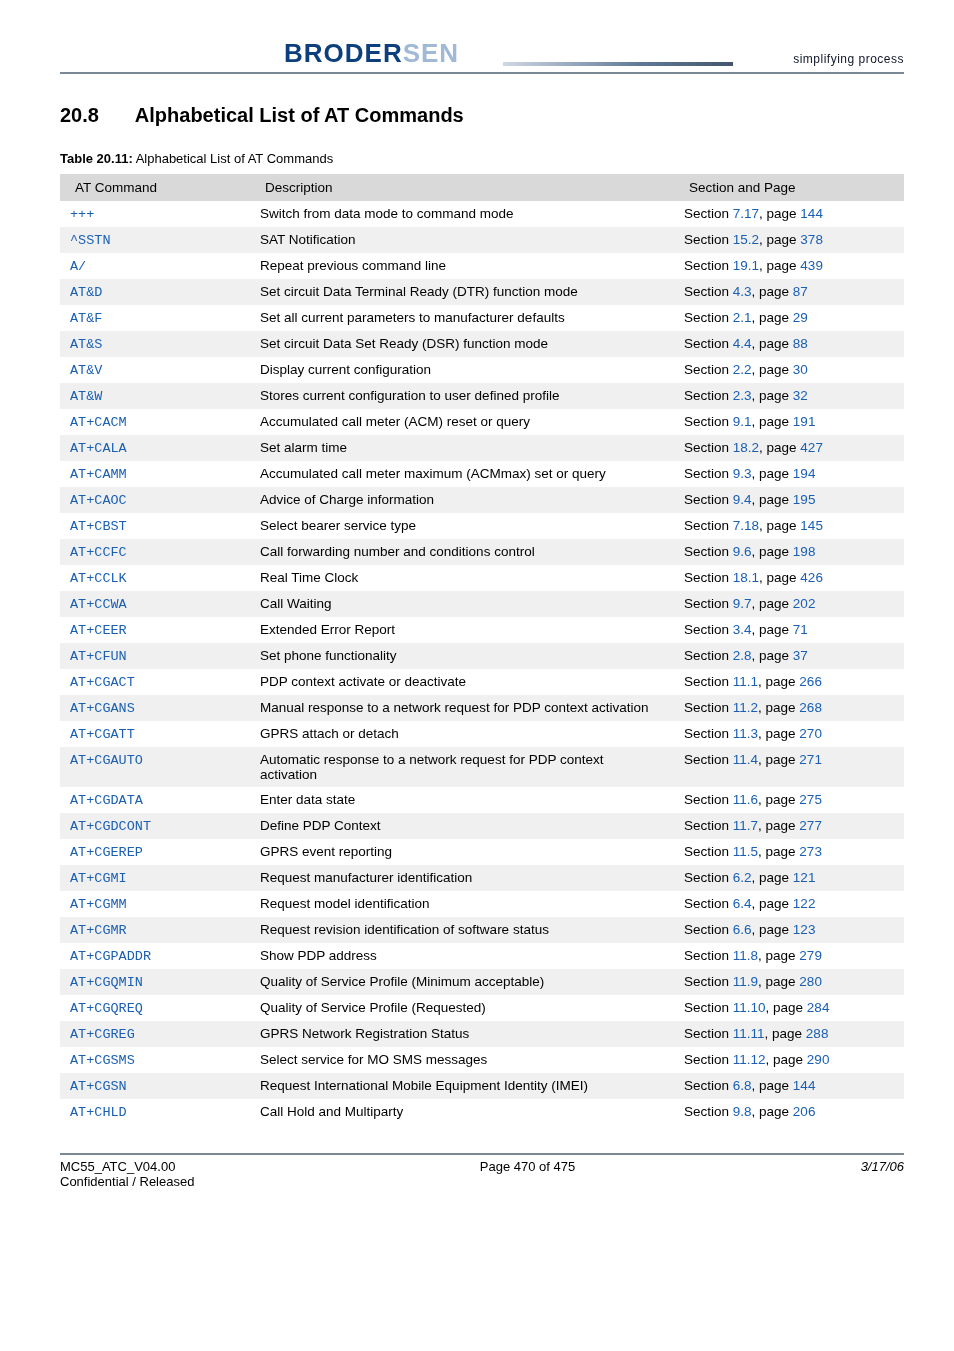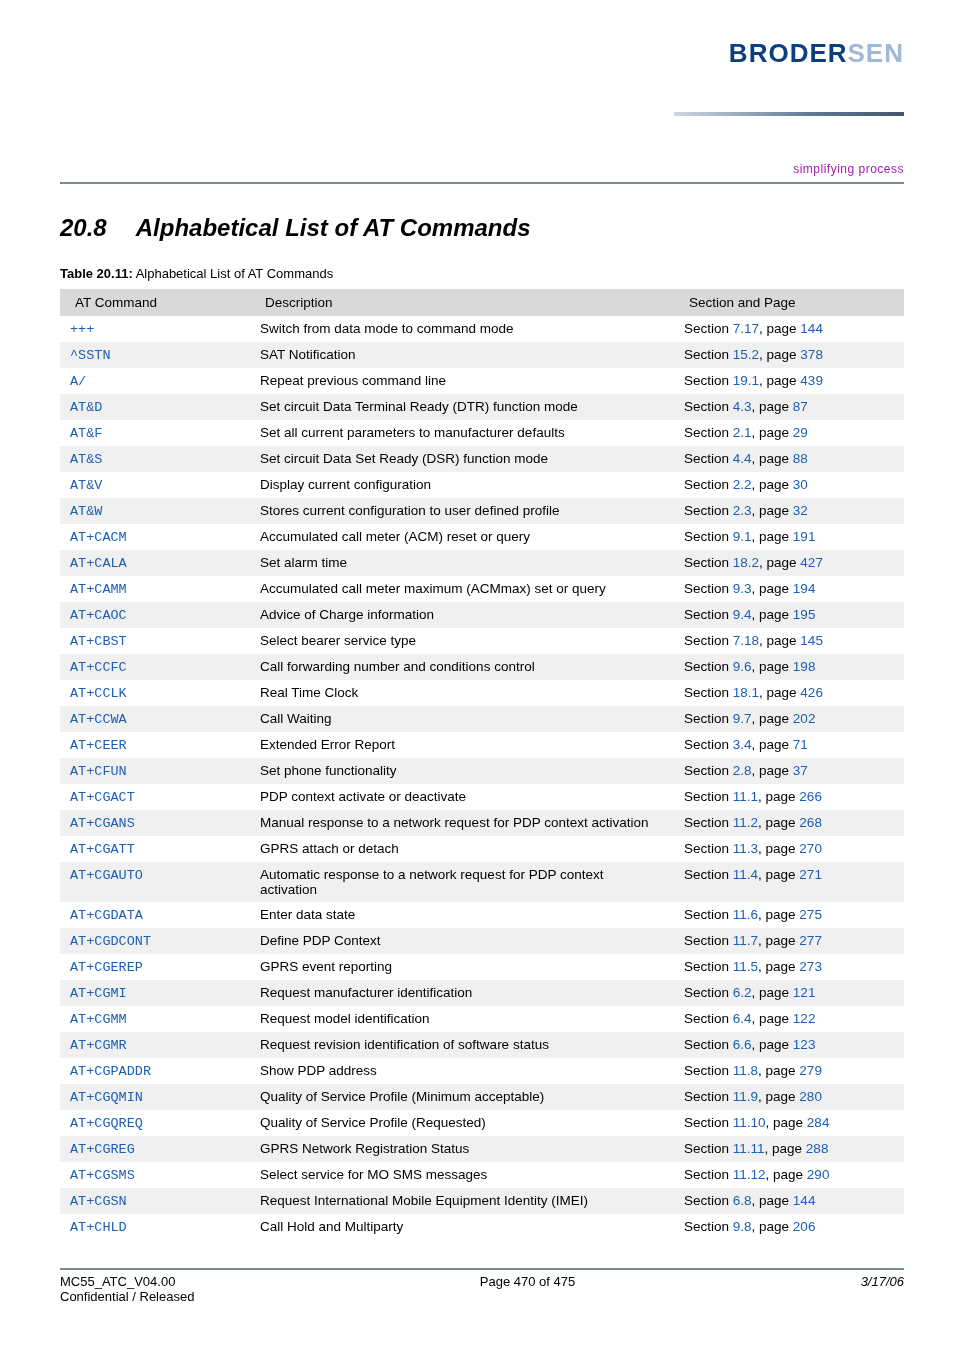--- a/index.html
+++ b/index.html
@@ -15,21 +15,21 @@
     box-sizing: border-box;
   }
   .header {
     display: flex;
     justify-content: flex-end;
     align-items: center;
     margin-bottom: 6px;
   }
   .logo {
     display: flex;
-    flex-direction: column;
+    flex-direction: row;
     align-items: flex-end;
     gap: 44px;
   }
   .logo-main {
     font-family: Arial, sans-serif;
     font-weight: 900;
     font-size: 26px;
     letter-spacing: 1px;
     color: #0d3f7d;
     line-height: 1;
@@ -38,34 +38,34 @@
     color: #9fb9d6;
   }
   .logo-underline {
     height: 4px;
     width: 230px;
     background: linear-gradient(to right, #cfd8e4 0%, #5f7894 60%, #44566d 100%);
     margin-top: 2px;
   }
   .logo-tag {
     font-size: 12px;
-    color: #a21caf;
+    color: #0f172a;
     letter-spacing: 0.5px;
     margin-top: 2px;
+    margin-left: 16px;
   }
   .top-rule {
     border: none;
     border-top: 2px solid #7b8896;
     margin: 4px 0 30px 0;
   }
   h1.section-title {
-    font-size: 24px;
+    font-size: 20px;
     font-weight: bold;
     margin: 0 0 24px 0;
-    font-style: italic;
   }
   h1 .num {
     display: inline-block;
     min-width: 70px;
   }
   .table-caption {
     font-size: 13px;
     margin-bottom: 8px;
   }
   .table-caption b { font-weight: bold; }

